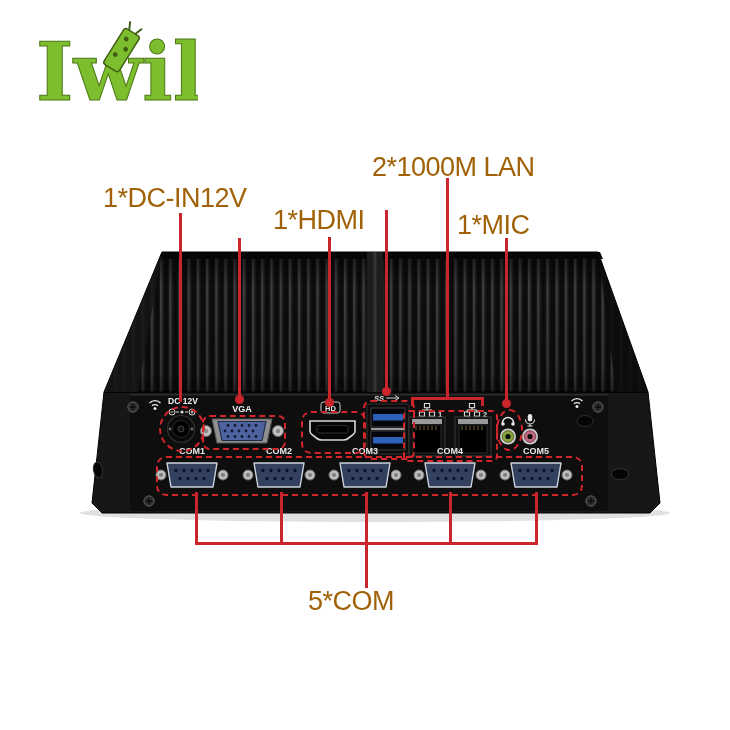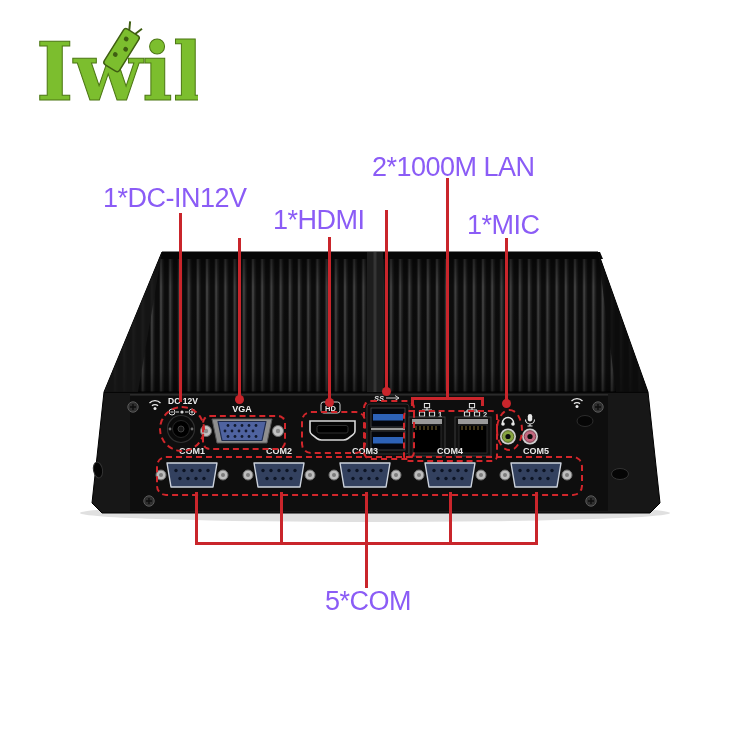--- a/index.html
+++ b/index.html
@@ -1,31 +1,31 @@
 <!DOCTYPE html>
 <html><head>
 <meta charset="utf-8">
 <style>
   html,body{margin:0;padding:0;background:#fff;}
   .stage{position:relative;width:730px;height:730px;background:#ffffff;overflow:hidden;
          font-family:"Liberation Sans",sans-serif;}
   .device-svg{position:absolute;left:0;top:0;}
   
-  .ann-label{position:absolute;font-size:27px;line-height:1.05;color:#8b5cf6;
+  .ann-label{position:absolute;font-size:27px;line-height:1.05;color:#a16207;
              letter-spacing:-0.5px;white-space:nowrap;z-index:5;}
   .red-line{position:absolute;background:#c9252b;z-index:4;}
   .red-dot{position:absolute;width:9px;height:9px;border-radius:50%;background:#c9252b;z-index:4;}
   .dashed{position:absolute;border:2px dashed #d2262b;z-index:4;}
   #lab-dc  {left:103px;top:184px;}
   #lab-vga {left:202px;top:211px;}
   #lab-hdmi{left:273px;top:206px;}
   #lab-usb {left:345px;top:182px;}
   #lab-lan {left:372px;top:153px;}
-  #lab-mic {left:467px;top:211px;}
-  #lab-com {left:325px;top:587px;text-align:center;}
+  #lab-mic {left:457px;top:211px;}
+  #lab-com {left:308px;top:587px;text-align:center;}
   #line-dc  {left:179px;top:213px;width:3px;height:189px;}
   #line-vga {left:238px;top:238px;width:3px;height:160px;}
   #dot-vga  {left:235px;top:395px;}
   #line-hdmi{left:328px;top:237px;width:3px;height:163px;}
   #dot-hdmi {left:325px;top:398px;}
   #line-usb {left:385px;top:210px;width:3px;height:179px;}
   #dot-usb  {left:382px;top:387px;}
   #line-lan {left:446px;top:178px;width:3px;height:220px;}
   #lan-bracket-h{left:411px;top:397px;width:73px;height:3px;}
   #lan-bracket-l{left:411px;top:397px;width:3px;height:9px;}

